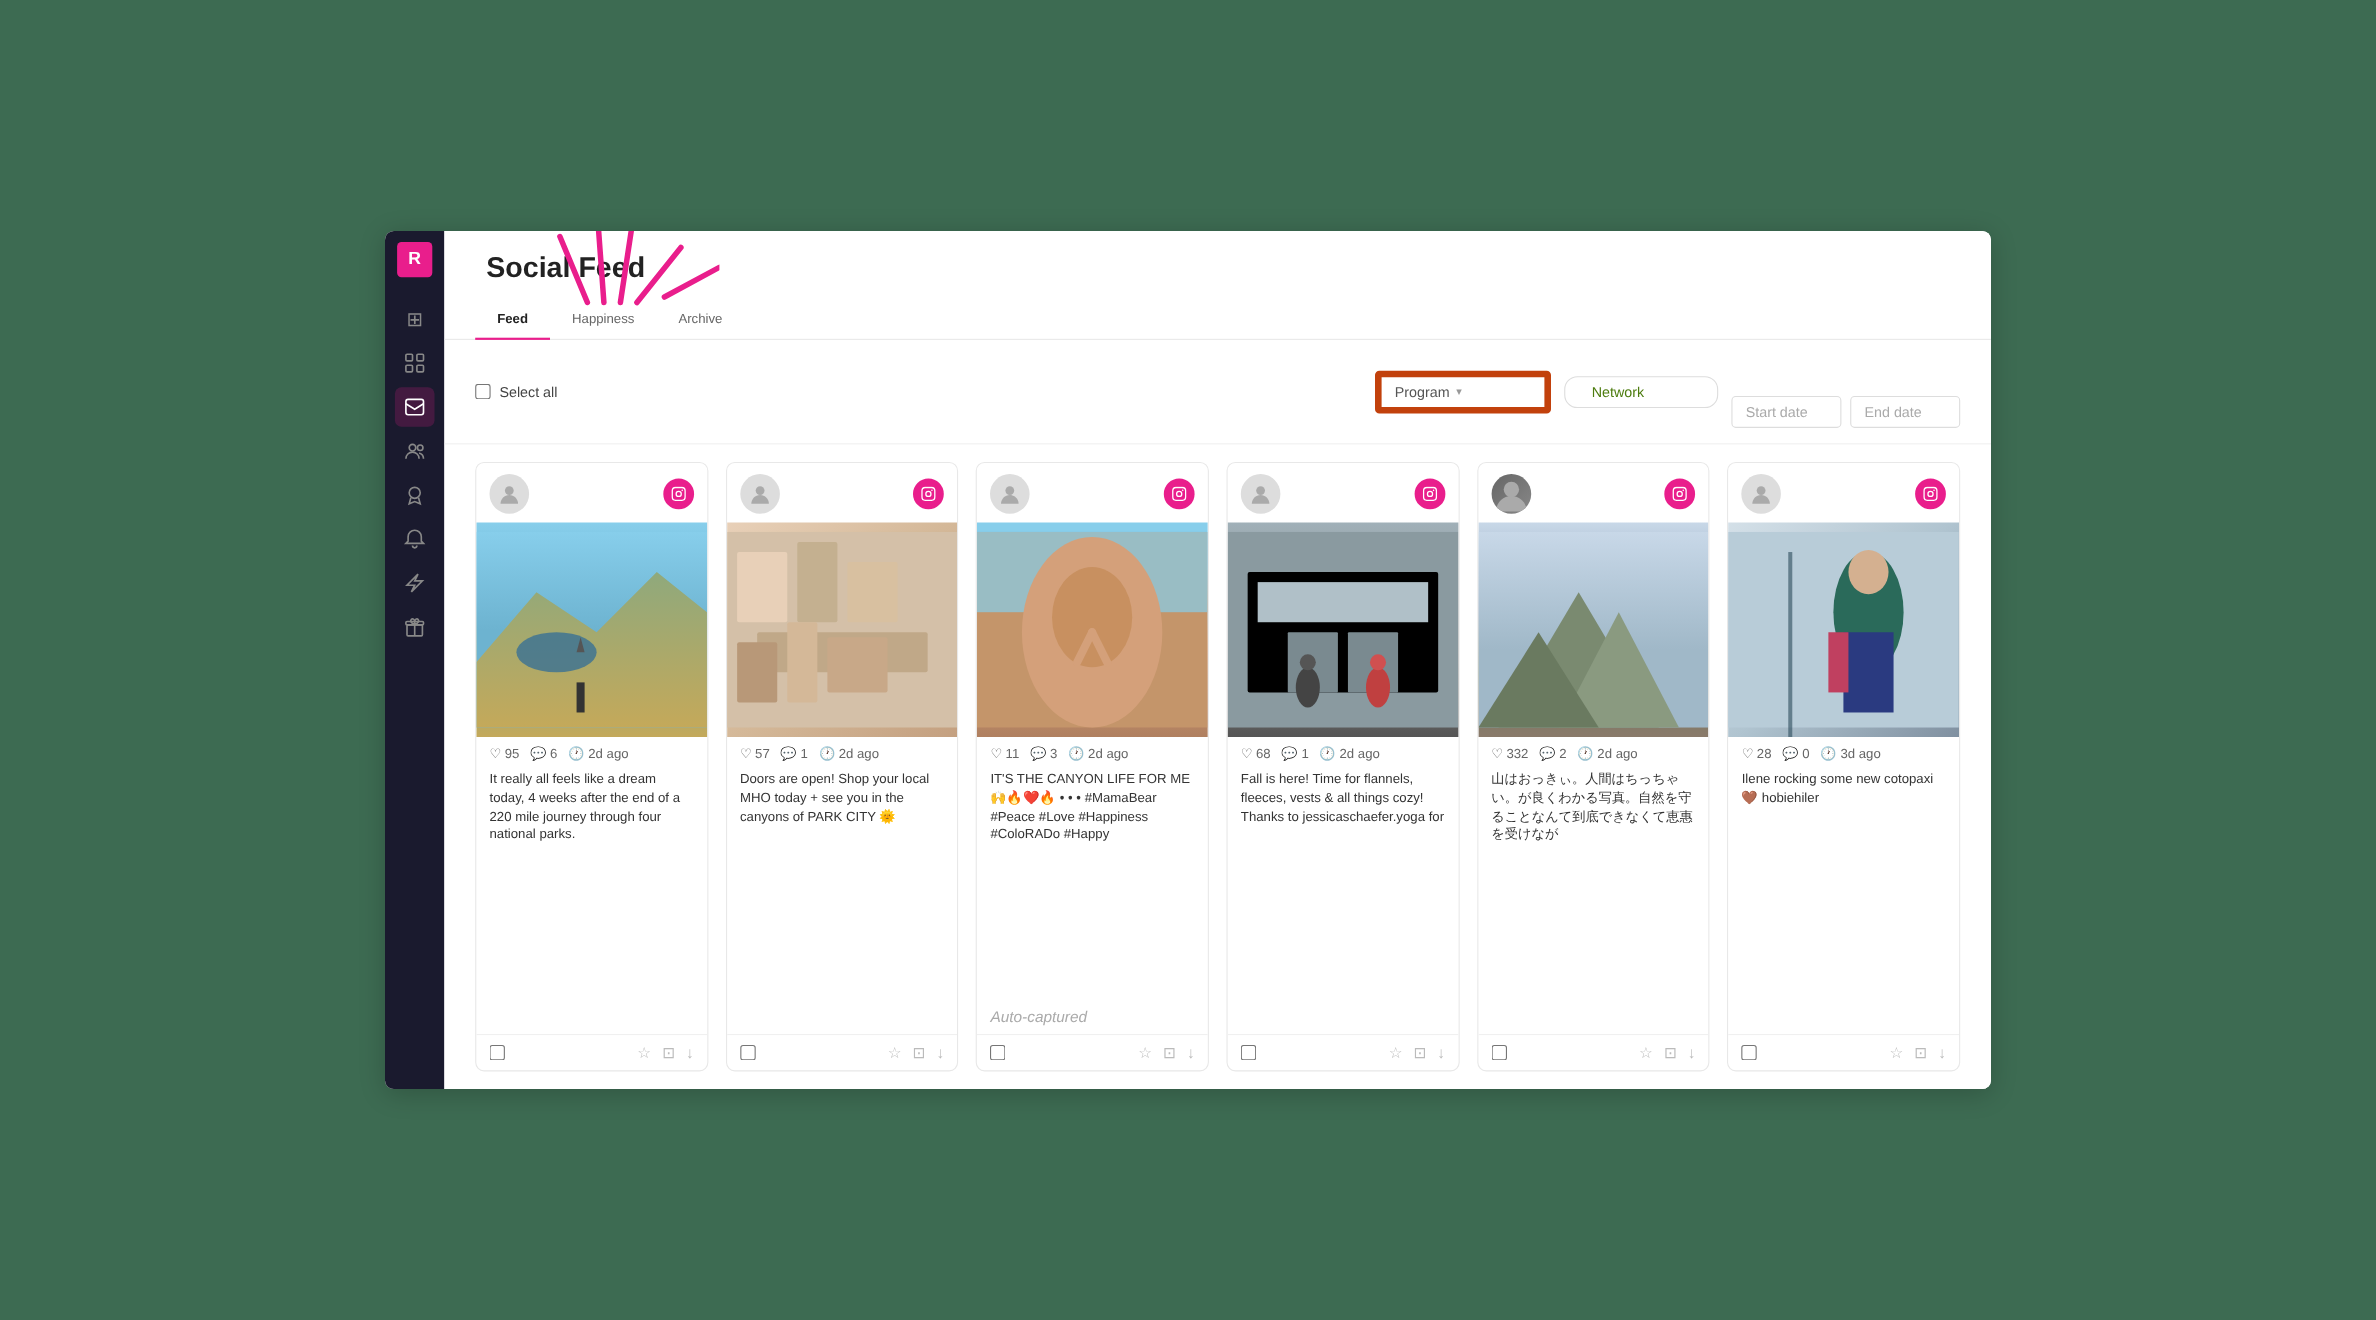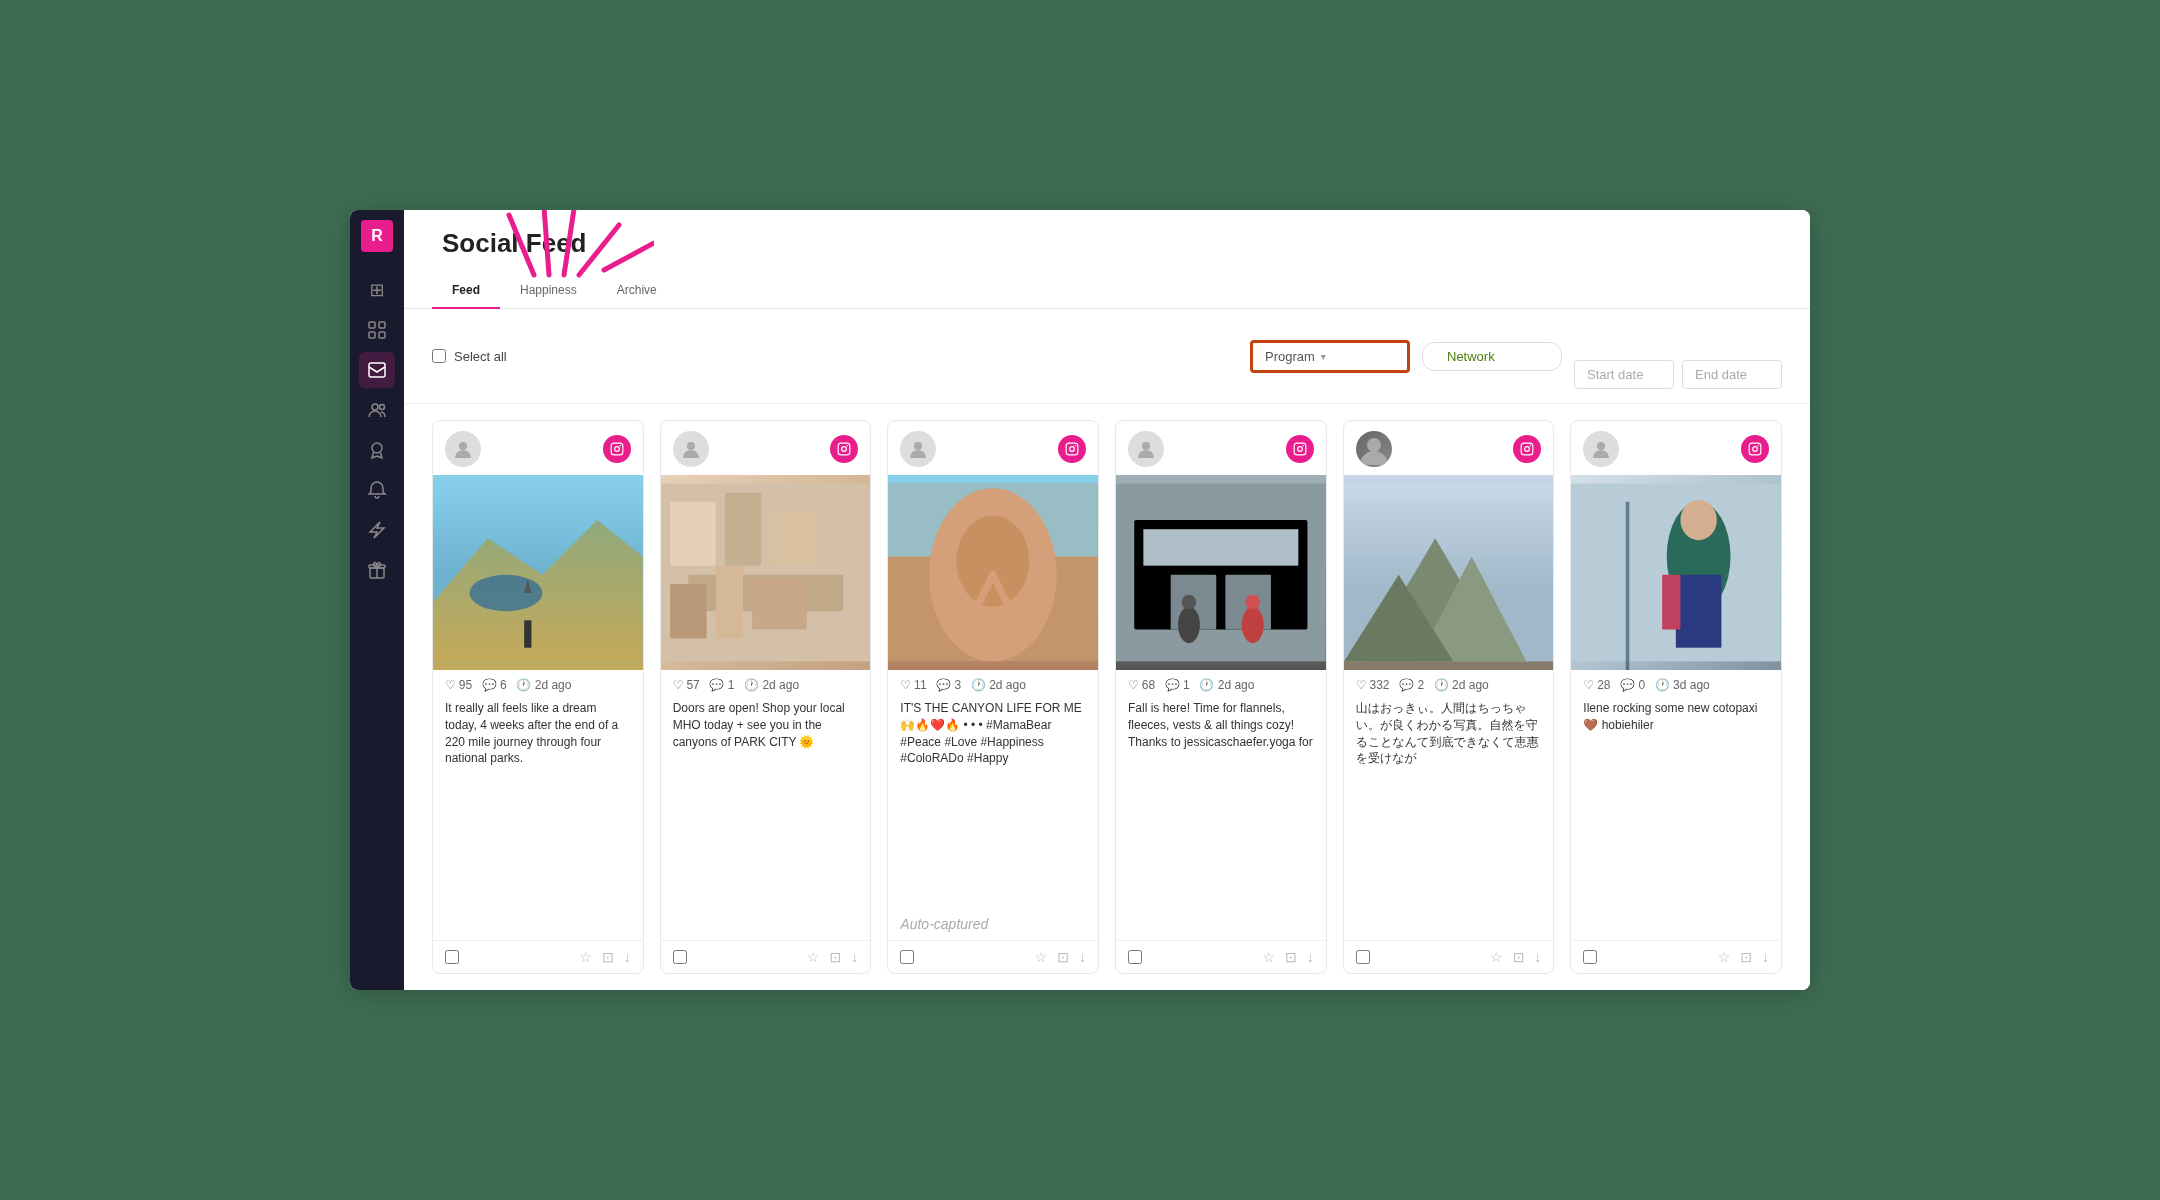--- a/index.html
+++ b/index.html
@@ -119,21 +119,21 @@
       color: #444;
     }
     .select-all-wrapper input[type="checkbox"] {
       width: 14px;
       height: 14px;
     }
     .toolbar-spacer { flex: 1; }
     .filter-dropdown {
       display: flex;
       align-items: center;
-      border: 3px solid #c2410c;
+      border: 6px solid #c2410c;
       border-radius: 4px;
       padding: 6px 12px;
       font-size: 13px;
       color: #555;
       cursor: pointer;
       gap: 6px;
       min-width: 160px;
       background: #fff;
     }
     .filter-dropdown .chevron { color: #999; font-size: 10px; }

